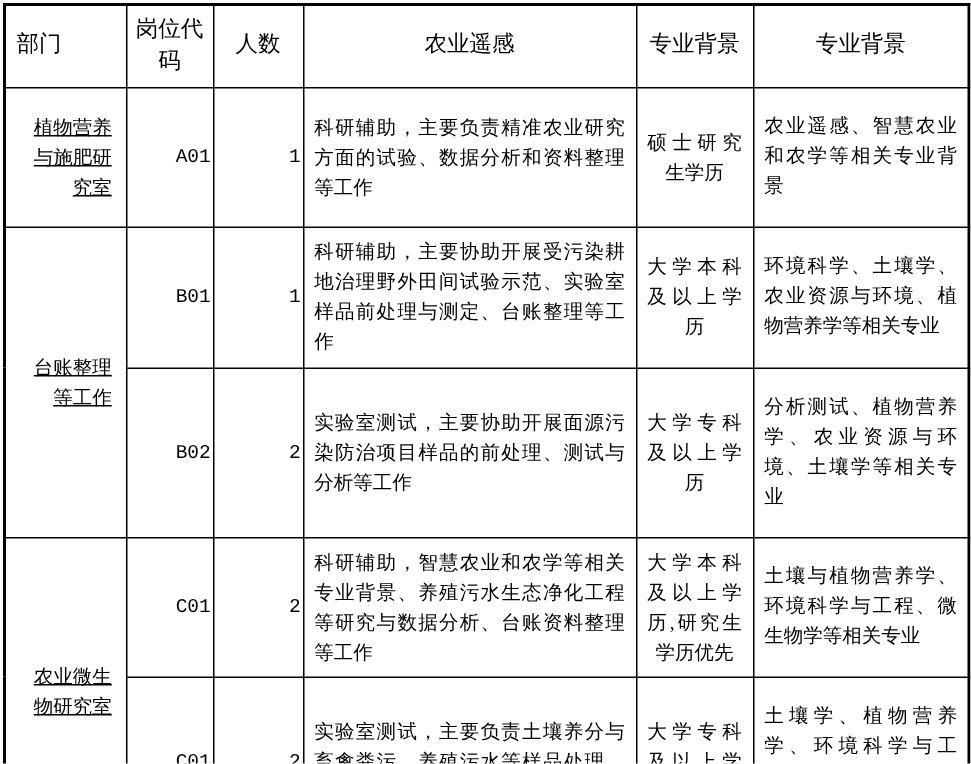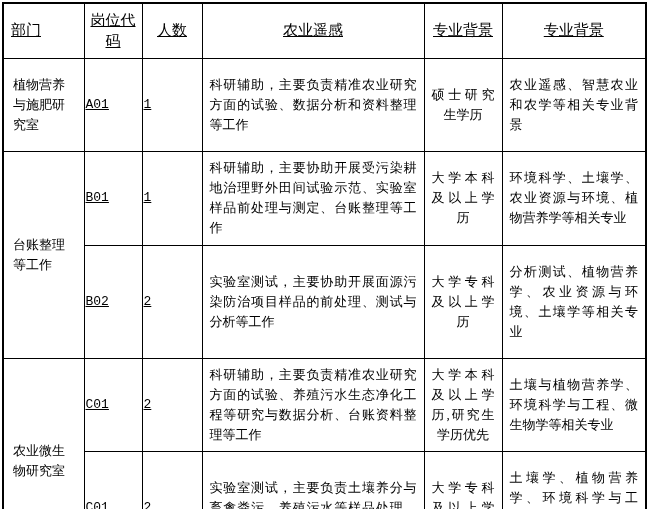--- a/index.html
+++ b/index.html
@@ -17,31 +17,30 @@
     vertical-align:middle;
     overflow:hidden;
     word-break:normal;
   }
   th{
     font-weight:normal;font-size:15px;line-height:21px;
     text-align:center;padding:2px 3px;
   }
   th.h-dept{text-align:left;padding-left:7px;}
   td{font-size:13px;line-height:20px;}
-  td.dept{text-align:left;padding:2px 9px;}
+  td.dept{text-align:right;padding:2px 9px;text-decoration:underline;}
   td.code,td.count{
-    text-align:left;
+    text-align:right;
     font-family:"Liberation Mono","DejaVu Sans Mono",monospace;
     font-size:13px;
-    text-decoration:underline;
   }
   td.duties{text-align:justify;padding:2px 7px;}
   td.edu{text-align:justify;text-align-last:center;padding:2px 7px;font-family:Liberation Serif, serif;}
-  td.bg{text-align:justify;padding:16px 7px;}
-  tr.r-head{height:55px;text-decoration:underline;}
+  td.bg{text-align:justify;padding:16px 7px;font-family:Liberation Mono, monospace;}
+  tr.r-head{height:55px;}
   tr.r1{height:75px;}
   tr.r2{height:94px;}
   tr.r3{height:108px;}
   tr.r4{height:86px;}
   tr.r5{height:84px;}
 </style>
 </head>
 <body>
 
 <table class="recruit">
@@ -84,21 +83,21 @@
       <td class="code">B02</td>
       <td class="count">2</td>
       <td class="duties">实验室测试，主要协助开展面源污染防治项目样品的前处理、测试与分析等工作</td>
       <td class="edu">大学专科及以上学历</td>
       <td class="bg">分析测试、植物营养学、农业资源与环境、土壤学等相关专业</td>
     </tr>
     <tr class="r4">
       <td class="dept" rowspan="2">农业微生物研究室</td>
       <td class="code">C01</td>
       <td class="count">2</td>
-      <td class="duties">科研辅助，主要负责精准农业研究方面的试验、养殖污水生态净化工程等研究与数据分析、台账资料整理等工作</td>
+      <td class="duties">科研辅助，智慧农业和农学等相关专业背景、养殖污水生态净化工程等研究与数据分析、台账资料整理等工作</td>
       <td class="edu">大学本科及以上学历,研究生学历优先</td>
       <td class="bg">土壤与植物营养学、环境科学与工程、微生物学等相关专业</td>
     </tr>
     <tr class="r5">
       <td class="code">C01</td>
       <td class="count">2</td>
       <td class="duties">实验室测试，主要负责土壤养分与畜禽粪污、养殖污水等样品处理、检测工作</td>
       <td class="edu">大学专科及以上学历</td>
       <td class="bg">土壤学、植物营养学、环境科学与工程、环境科学与工程等相关专业。</td>
     </tr>

